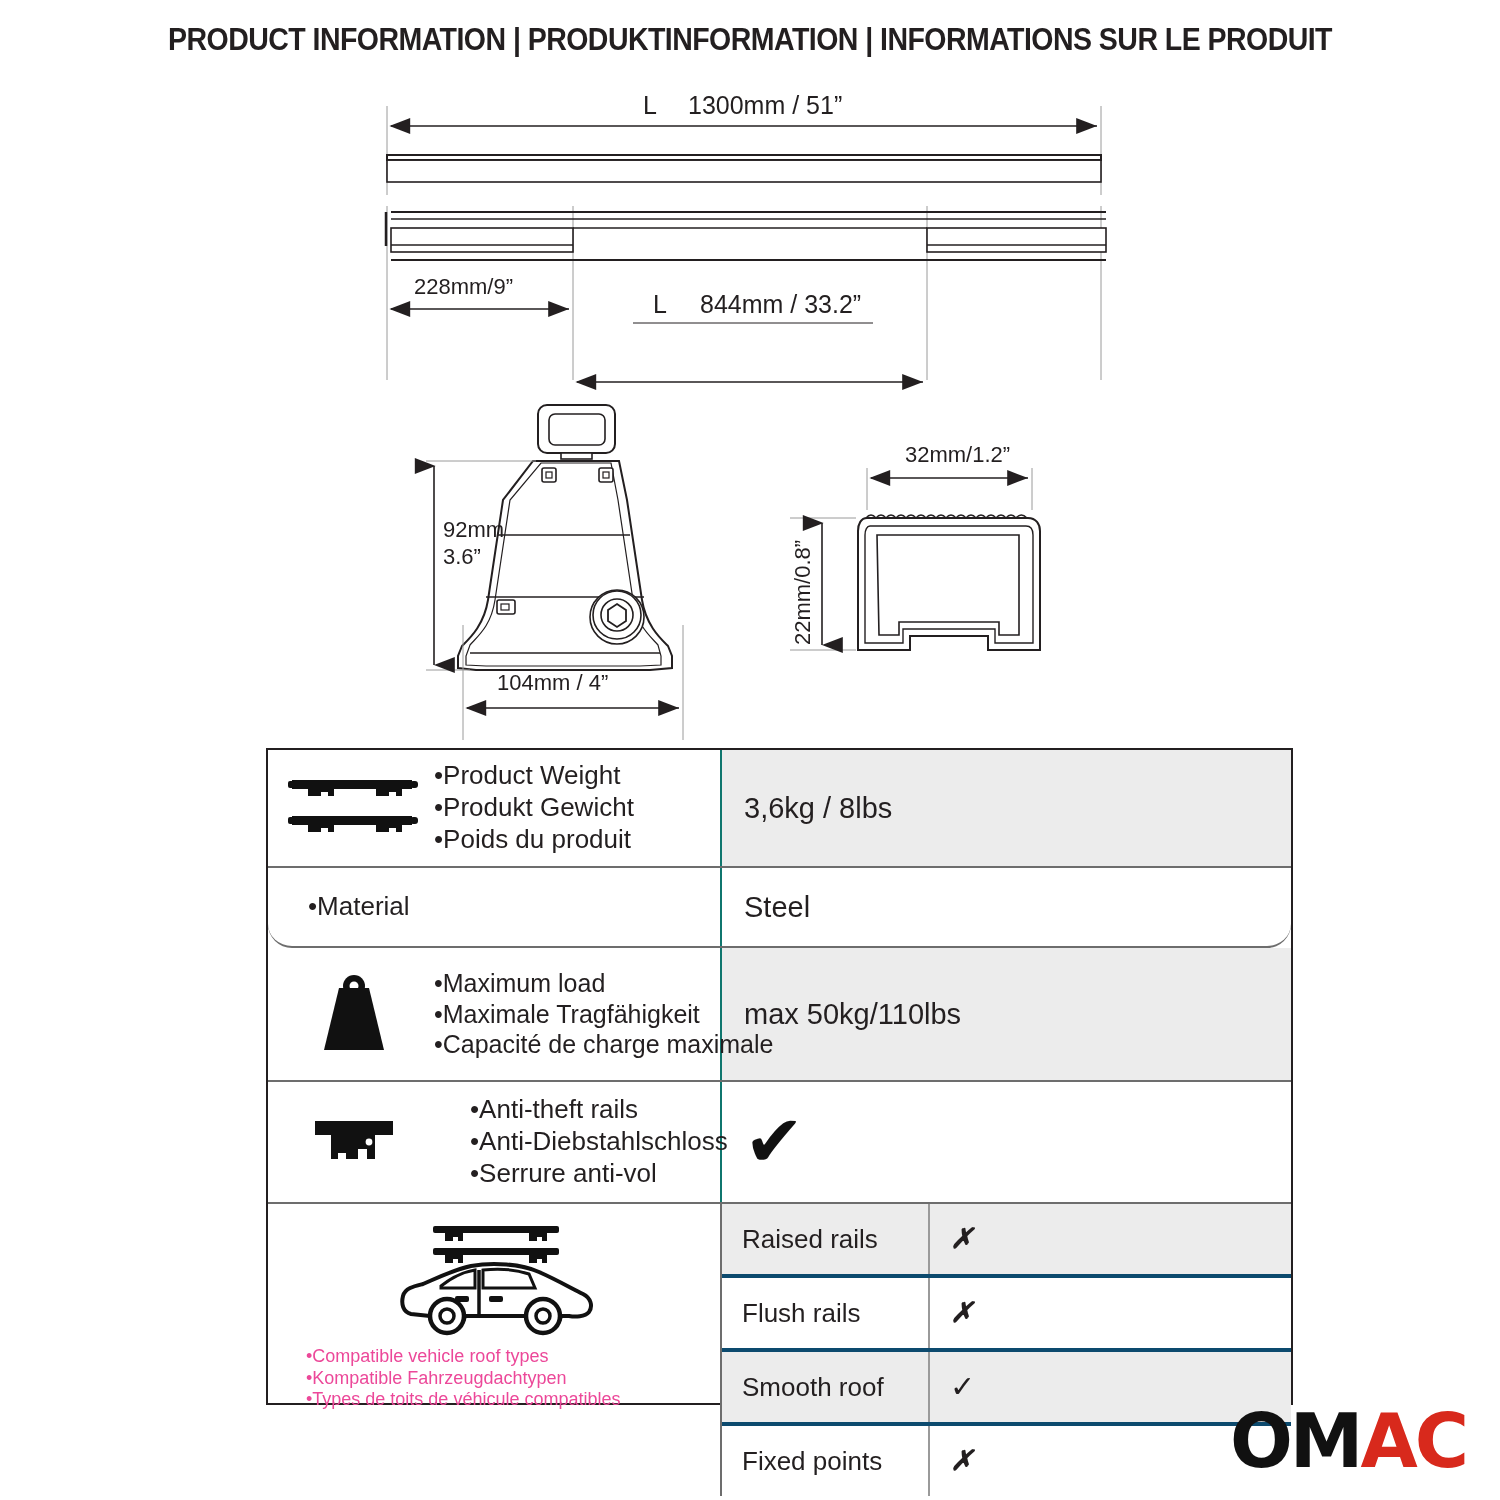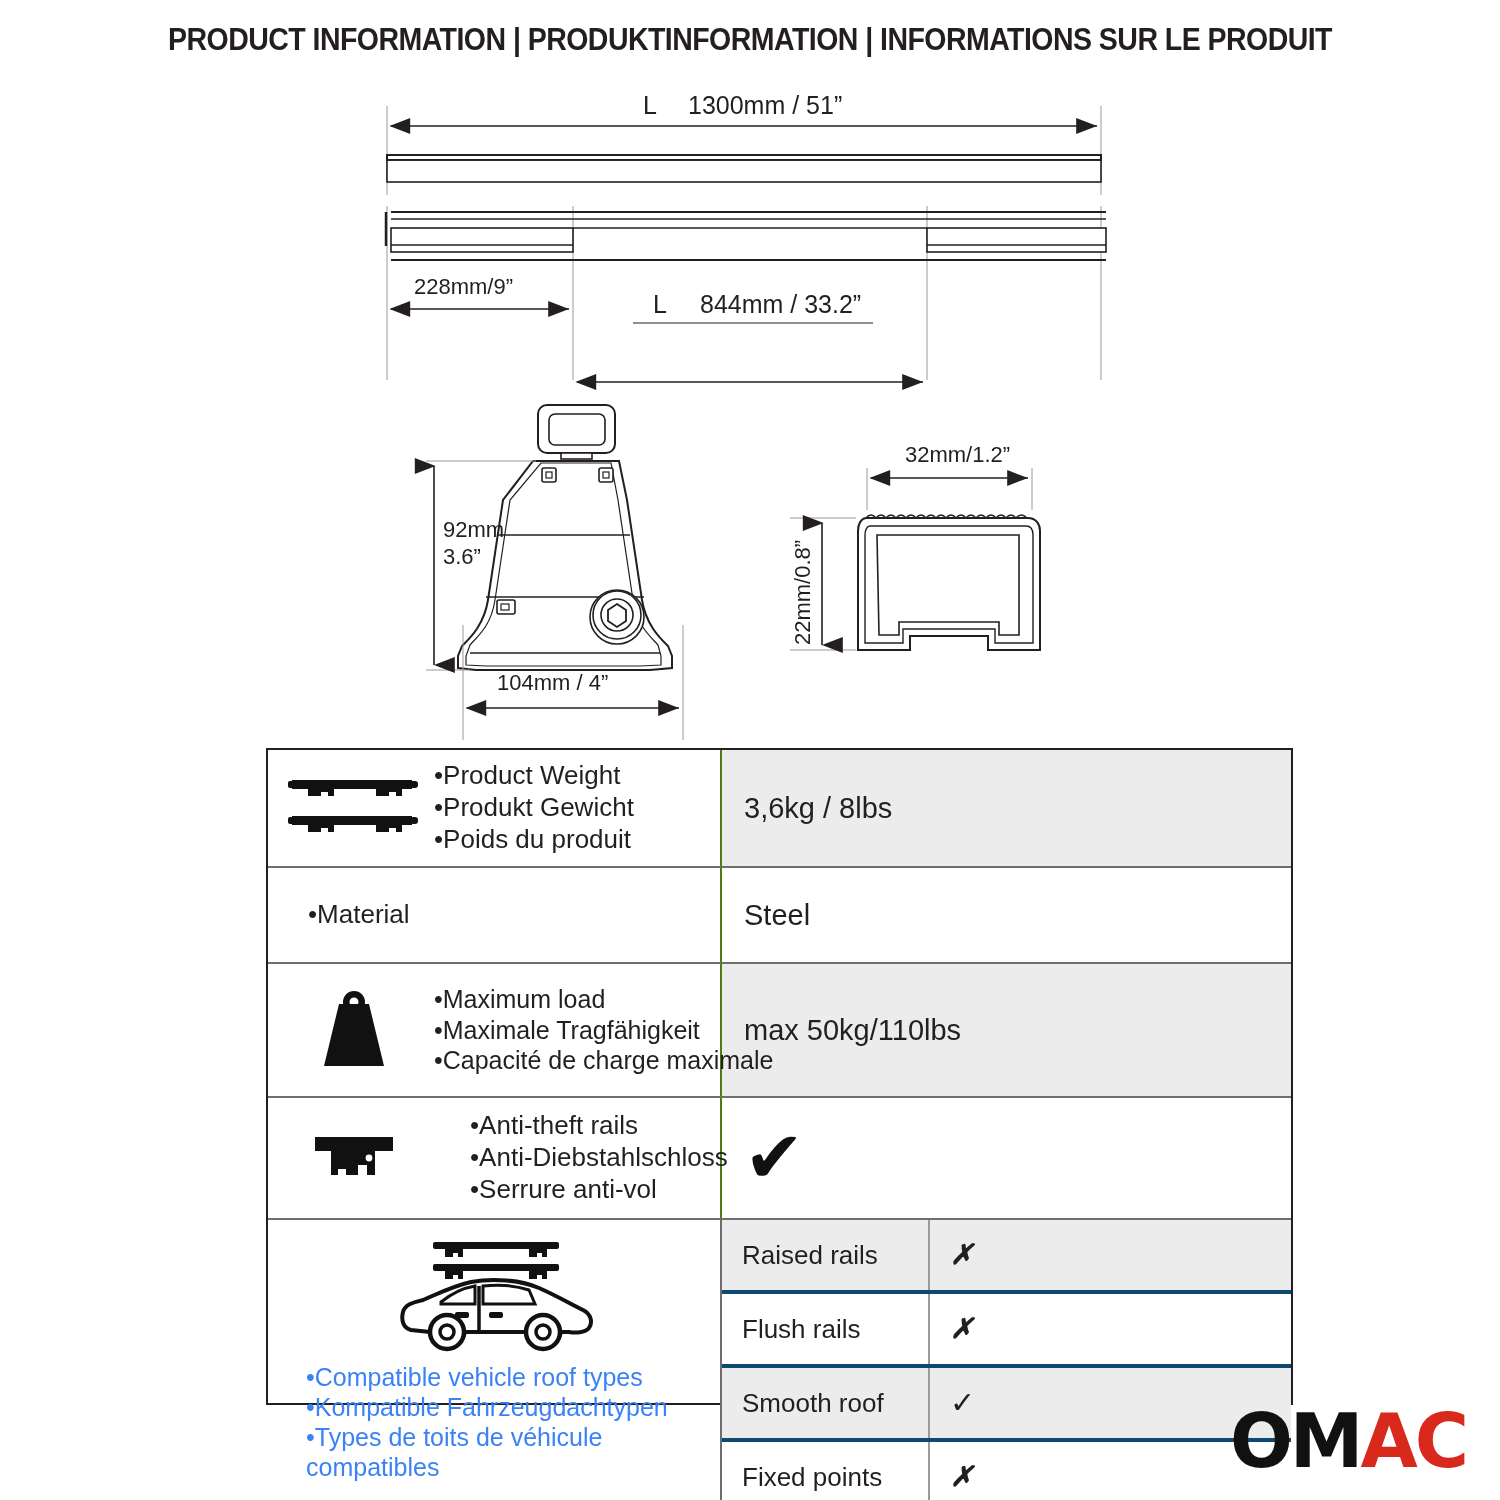--- a/index.html
+++ b/index.html
@@ -68,21 +68,21 @@
     width:452px;
     box-sizing:border-box;
     display:flex;
     align-items:center;
     position:relative;
     flex:none;
   }
   .cell-value{
     flex:1;
     box-sizing:border-box;
-    border-left:2px solid #4d7c0f;
+    border-left:2px solid #0f766e;
     display:flex;
     align-items:center;
     padding-left:22px;
     font-size:29px;
     color:#231f20;
     font-family:"Liberation Sans", sans-serif;
   }
   .shaded{background:#ececec;}
 
   .icon-box{
@@ -100,21 +100,21 @@
     padding-right:2px;
   }
   .label-lines .ln{white-space:nowrap;}
 
   
   #row-weight{height:118px;justify-content:center;}
   #row-weight .label-lines{text-align:left;}
   #row-weight .cell-icon-label{padding-left:6px;}
 
   
-  #row-material{height:96px;}
+  #row-material{height:80px;border-radius:24px;}
   #row-material .cell-icon-label{padding-left:40px;}
 
   
   #row-maxload{height:134px;}
   #row-maxload .cell-icon-label{padding-left:6px;}
   #row-maxload .label-lines{font-size:25px;}
 
   
   #row-lock{height:122px;}
   #row-lock .cell-icon-label{padding-left:6px;}
@@ -128,24 +128,24 @@
     justify-content:flex-start;
     padding:12px 0 0 8px;
   }
   #compat-car-icon{
     width:100%;
     display:flex;
     justify-content:center;
     margin-bottom:4px;
   }
   #compat-labels{
-    font-size:25px;
+    font-size:18px;
     line-height:1.2;
     padding-left:30px;
-    color:#3b82f6;
+    color:#ec4899;
   }
   #compat-table{
     flex:1;
     display:flex;
     flex-direction:column;
     border-left:2px solid #6d6d6d;
   }
   .crow{
     flex:1;
     display:flex;

